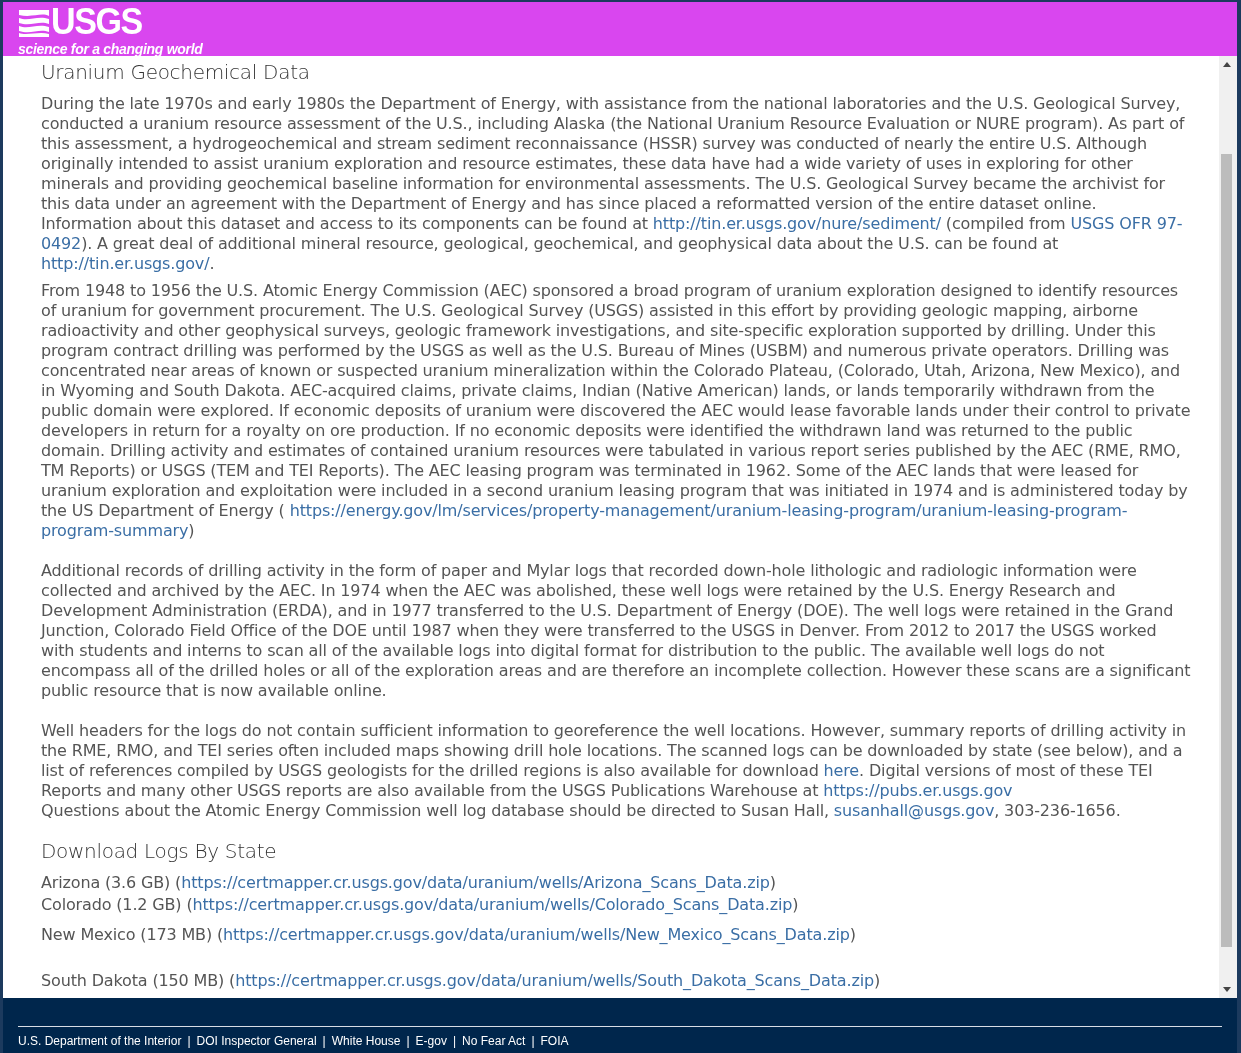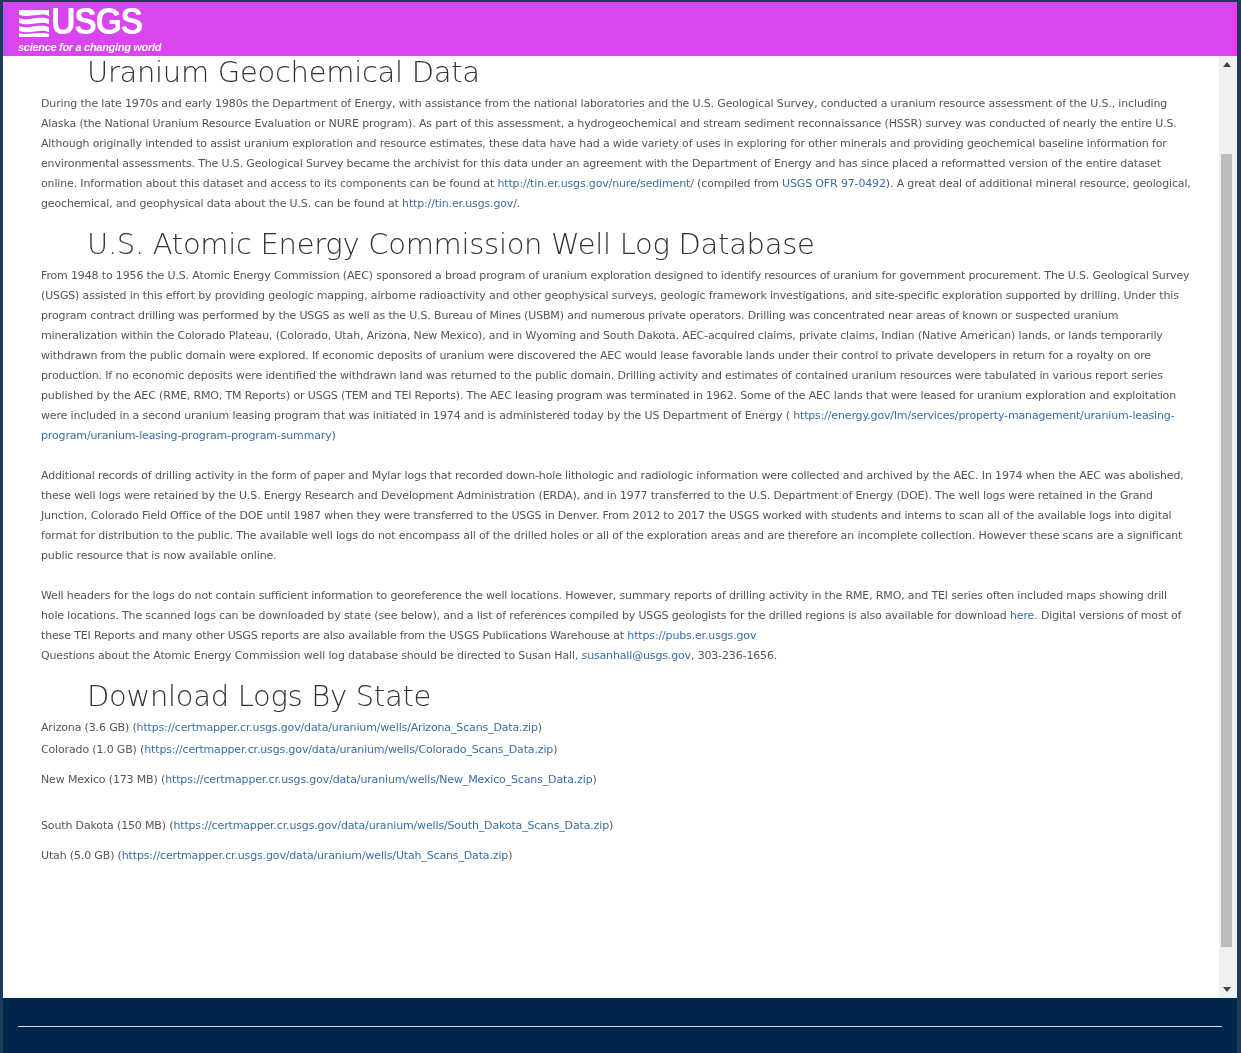--- a/index.html
+++ b/index.html
@@ -5,26 +5,26 @@
   * { box-sizing: border-box; margin: 0; padding: 0; }
   html, body { width: 1241px; height: 1053px; overflow: hidden; background: #1c3a5e; }
   body { position: relative; font-family: "DejaVu Sans", sans-serif; }
 
   .frame { position: absolute; left: 3px; top: 2px; width: 1234px; height: 1051px; background: #fff; }
 
   .header { position: absolute; left: 0; top: 0; width: 1234px; height: 54px; background: #d946ef; }
   .logo { position: absolute; left: 14px; top: 3px; width: 130px; height: 48px; }
   .logo-mark { position: absolute; left: 0; top: 2px; width: 34px; height: 30px; }
   .logo-word { position: absolute; left: 34px; top: -4px; color: #fff; font-family: "Liberation Sans", sans-serif; font-weight: bold; font-size: 37px; letter-spacing: -1.5px; transform: scaleX(0.92); transform-origin: left top; }
-  .logo-tag { position: absolute; left: 1px; top: 36px; color: #fff; font-family: "Liberation Sans", sans-serif; font-weight: bold; font-style: italic; font-size: 11px; letter-spacing: -0.3px; white-space: nowrap; }
+  .logo-tag { position: absolute; left: 1px; top: 36px; color: #fff; font-family: "Liberation Sans", sans-serif; font-weight: bold; font-style: italic; font-size: 14px; letter-spacing: -0.3px; white-space: nowrap; }
 
   .content { position: absolute; left: 0; top: 54px; width: 1216px; height: 942px; overflow: hidden; background: #fff; }
   .inner { position: absolute; left: 38px; top: 0; width: 1150px; color: #555; }
-  h2 { font-family: "DejaVu Sans", sans-serif; font-weight: 200; color: #333; font-size: 29px; letter-spacing: -0.3px; line-height: 30px; margin-left: 46px; }
-  p, .state-row { font-size: 11px; line-height: 20px; color: #555; letter-spacing: -0.15px; }
+  h2 { font-family: "DejaVu Sans", sans-serif; font-weight: 200; color: #333; font-size: 20px; letter-spacing: -0.3px; line-height: 30px; }
+  p, .state-row { font-size: 16px; line-height: 20px; color: #555; letter-spacing: -0.15px; }
   a { color: #3a6ea5; text-decoration: none; }
 
   .scrollbar { position: absolute; left: 1216px; top: 54px; width: 18px; height: 942px; background: #f0f0f0; }
   .scroll-up { position: absolute; left: 4px; top: 6px; width: 0; height: 0; border-left: 4px solid transparent; border-right: 4px solid transparent; border-bottom: 5px solid #444; }
   .scroll-down { position: absolute; left: 4px; bottom: 6px; width: 0; height: 0; border-left: 4px solid transparent; border-right: 4px solid transparent; border-top: 5px solid #444; }
   .scroll-thumb { position: absolute; left: 2px; top: 98px; width: 11px; height: 793px; background: #bcbcbc; }
 
   .footer { position: absolute; left: 0; top: 996px; width: 1234px; height: 57px; background: #00264c; }
   .footer-row { position: absolute; left: 15px; color: #fff; font-family: "Liberation Sans", sans-serif; font-size: 12px; white-space: nowrap; }
   .footer-row.r1 { top: 8px; }
@@ -50,43 +50,45 @@
       <span class="logo-tag">science for a changing world</span>
     </div>
   </div>
 
   <div class="content">
     <div class="inner">
 
       <h2 style="margin-top:1px;">Uranium Geochemical Data</h2>
       <p style="margin-top:7px;"><span>During the late 1970s and early 1980s the Department of Energy, with assistance from the national laboratories and the U.S. Geological Survey, conducted a uranium resource assessment of the U.S., including Alaska (the National Uranium Resource Evaluation or NURE program). As part of this assessment, a hydrogeochemical and stream sediment reconnaissance (HSSR) survey was conducted of nearly the entire U.S. Although originally intended to assist uranium exploration and resource estimates, these data have had a wide variety of uses in exploring for other minerals and providing geochemical baseline information for environmental assessments. The U.S. Geological Survey became the archivist for this data under an agreement with the Department of Energy and has since placed a reformatted version of the entire dataset online. Information about this dataset and access to its components can be found at </span><a>http://tin.er.usgs.gov/nure/sediment/</a><span> (compiled from </span><a>USGS OFR 97-0492</a><span>). A great deal of additional mineral resource, geological, geochemical, and geophysical data about the U.S. can be found at </span><a>http://tin.er.usgs.gov/</a><span>.</span></p>
 
-      <h2 style="margin-top:15px;">U.S. Atomic Energy Commission Well Log Database</h2>
       <p style="margin-top:7px;"><span>From 1948 to 1956 the U.S. Atomic Energy Commission (AEC) sponsored a broad program of uranium exploration designed to identify resources of uranium for government procurement. The U.S. Geological Survey (USGS) assisted in this effort by providing geologic mapping, airborne radioactivity and other geophysical surveys, geologic framework investigations, and site-specific exploration supported by drilling. Under this program contract drilling was performed by the USGS as well as the U.S. Bureau of Mines (USBM) and numerous private operators. Drilling was concentrated near areas of known or suspected uranium mineralization within the Colorado Plateau, (Colorado, Utah, Arizona, New Mexico), and in Wyoming and South Dakota. AEC-acquired claims, private claims, Indian (Native American) lands, or lands temporarily withdrawn from the public domain were explored. If economic deposits of uranium were discovered the AEC would lease favorable lands under their control to private developers in return for a royalty on ore production. If no economic deposits were identified the withdrawn land was returned to the public domain. Drilling activity and estimates of contained uranium resources were tabulated in various report series published by the AEC (RME, RMO, TM Reports) or USGS (TEM and TEI Reports). The AEC leasing program was terminated in 1962. Some of the AEC lands that were leased for uranium exploration and exploitation were included in a second uranium leasing program that was initiated in 1974 and is administered today by the US Department of Energy ( </span><a>https://energy.gov/lm/services/property-management/uranium-leasing-program/uranium-leasing-program-program-summary</a><span>)</span></p>
 
       <p style="margin-top:20px;">Additional records of drilling activity in the form of paper and Mylar logs that recorded down-hole lithologic and radiologic information were collected and archived by the AEC. In 1974 when the AEC was abolished, these well logs were retained by the U.S. Energy Research and Development Administration (ERDA), and in 1977 transferred to the U.S. Department of Energy (DOE). The well logs were retained in the Grand Junction, Colorado Field Office of the DOE until 1987 when they were transferred to the USGS in Denver. From 2012 to 2017 the USGS worked with students and interns to scan all of the available logs into digital format for distribution to the public. The available well logs do not encompass all of the drilled holes or all of the exploration areas and are therefore an incomplete collection. However these scans are a significant public resource that is now available online.</p>
 
       <p style="margin-top:20px;"><span>Well headers for the logs do not contain sufficient information to georeference the well locations. However, summary reports of drilling activity in the RME, RMO, and TEI series often included maps showing drill hole locations. The scanned logs can be downloaded by state (see below), and a list of references compiled by USGS geologists for the drilled regions is also available for download </span><a>here</a><span>. Digital versions of most of these TEI Reports and many other USGS reports are also available from the USGS Publications Warehouse at </span><a>https://pubs.er.usgs.gov</a><br><span>Questions about the Atomic Energy Commission well log database should be directed to Susan Hall, </span><a>susanhall@usgs.gov</a><span>, 303-236-1656.</span></p>
 
       <h2 style="margin-top:15px;">Download Logs By State</h2>
 
       <div style="margin-top:7px;">
         <div class="state-row" style="margin-bottom:2px;"><span>Arizona (3.6 GB) (</span><a>https://certmapper.cr.usgs.gov/data/uranium/wells/Arizona_Scans_Data.zip</a><span>)</span></div>
-        <div class="state-row" style="margin-bottom:10px;"><span>Colorado (1.0 GB) (</span><a>https://certmapper.cr.usgs.gov/data/uranium/wells/Colorado_Scans_Data.zip</a><span>)</span></div>
+        <div class="state-row" style="margin-bottom:10px;"><span>Colorado (1.2 GB) (</span><a>https://certmapper.cr.usgs.gov/data/uranium/wells/Colorado_Scans_Data.zip</a><span>)</span></div>
         <div class="state-row" style="margin-bottom:26px;"><span>New Mexico (173 MB) (</span><a>https://certmapper.cr.usgs.gov/data/uranium/wells/New_Mexico_Scans_Data.zip</a><span>)</span></div>
         <div class="state-row" style="margin-bottom:10px;"><span>South Dakota (150 MB) (</span><a>https://certmapper.cr.usgs.gov/data/uranium/wells/South_Dakota_Scans_Data.zip</a><span>)</span></div>
         <div class="state-row" style="margin-bottom:18px;"><span>Utah (5.0 GB) (</span><a>https://certmapper.cr.usgs.gov/data/uranium/wells/Utah_Scans_Data.zip</a><span>)</span></div>
       </div>
 
     </div>
   </div>
 
   <div class="scrollbar">
     <div class="scroll-up"></div>
     <div class="scroll-thumb"></div>
     <div class="scroll-down"></div>
   </div>
 
   <div class="footer">
     <div class="footer-line"></div>
+    <div class="footer-row r2">
+      <a>U.S. Department of the Interior</a><span class="sep">|</span><a>DOI Inspector General</a><span class="sep">|</span><a>White House</a><span class="sep">|</span><a>E-gov</a><span class="sep">|</span><a>No Fear Act</a><span class="sep">|</span><a>FOIA</a>
+    </div>
   </div>
 
 </div>
 
 </body></html>

